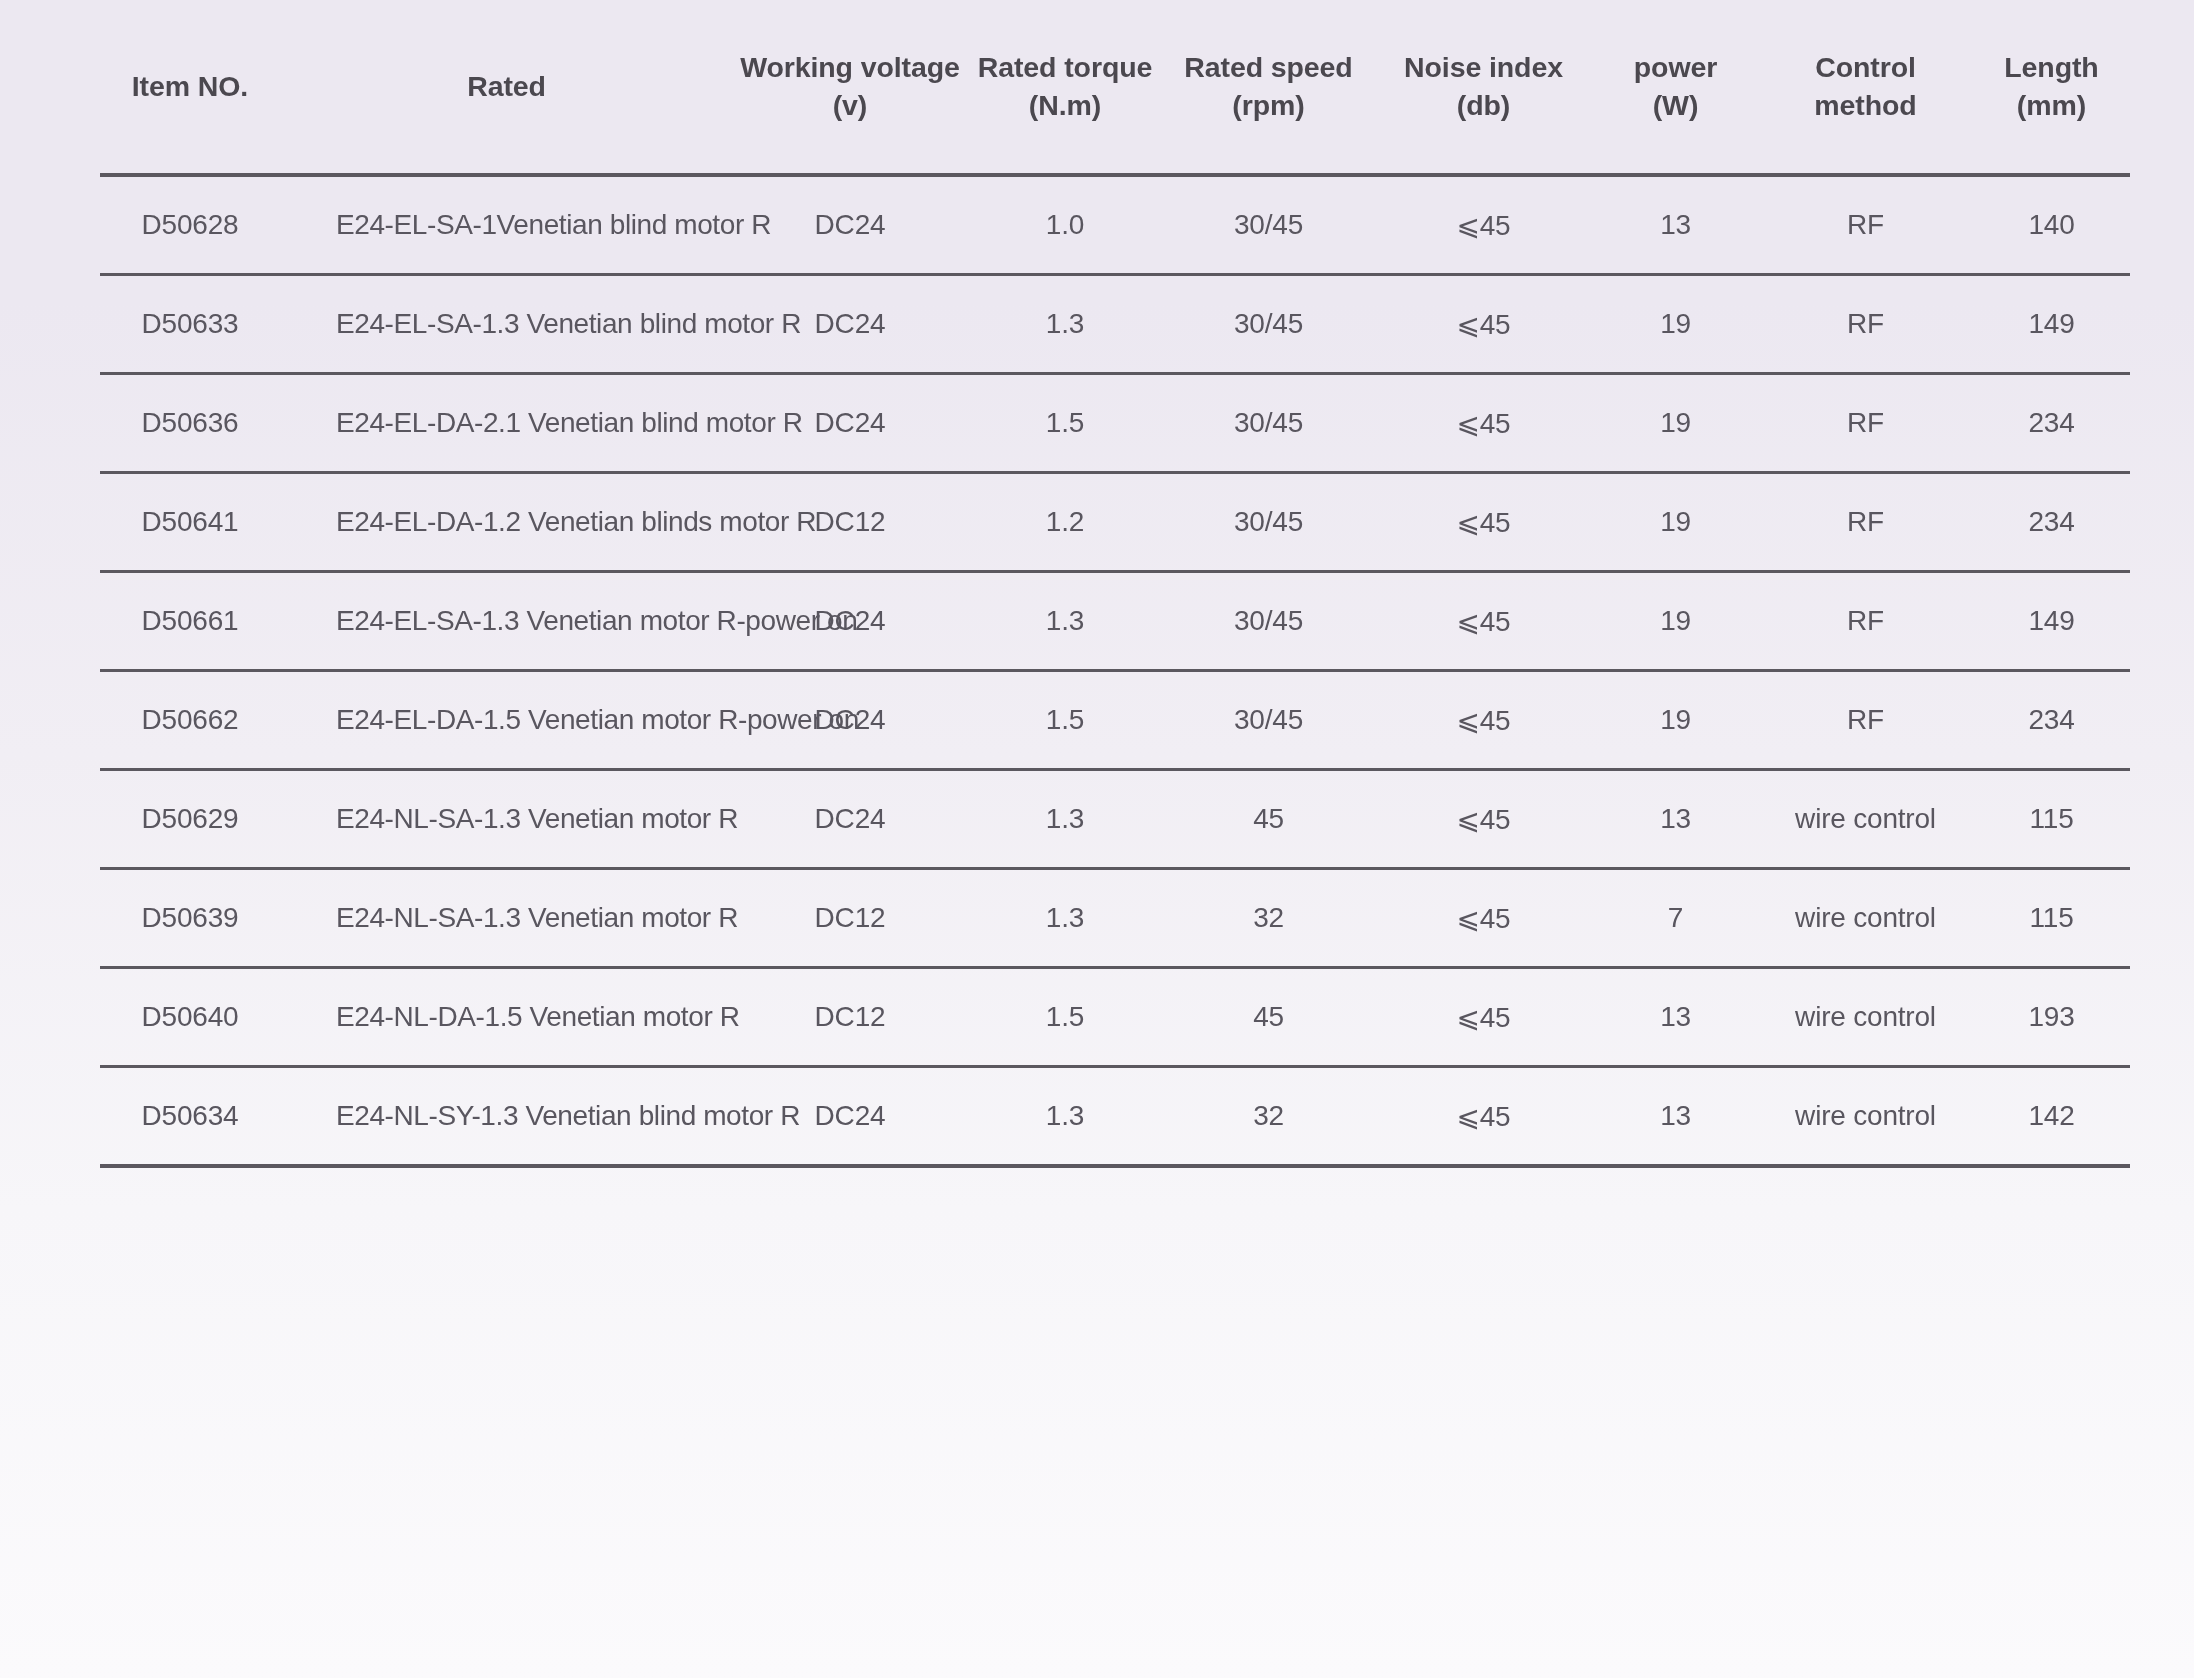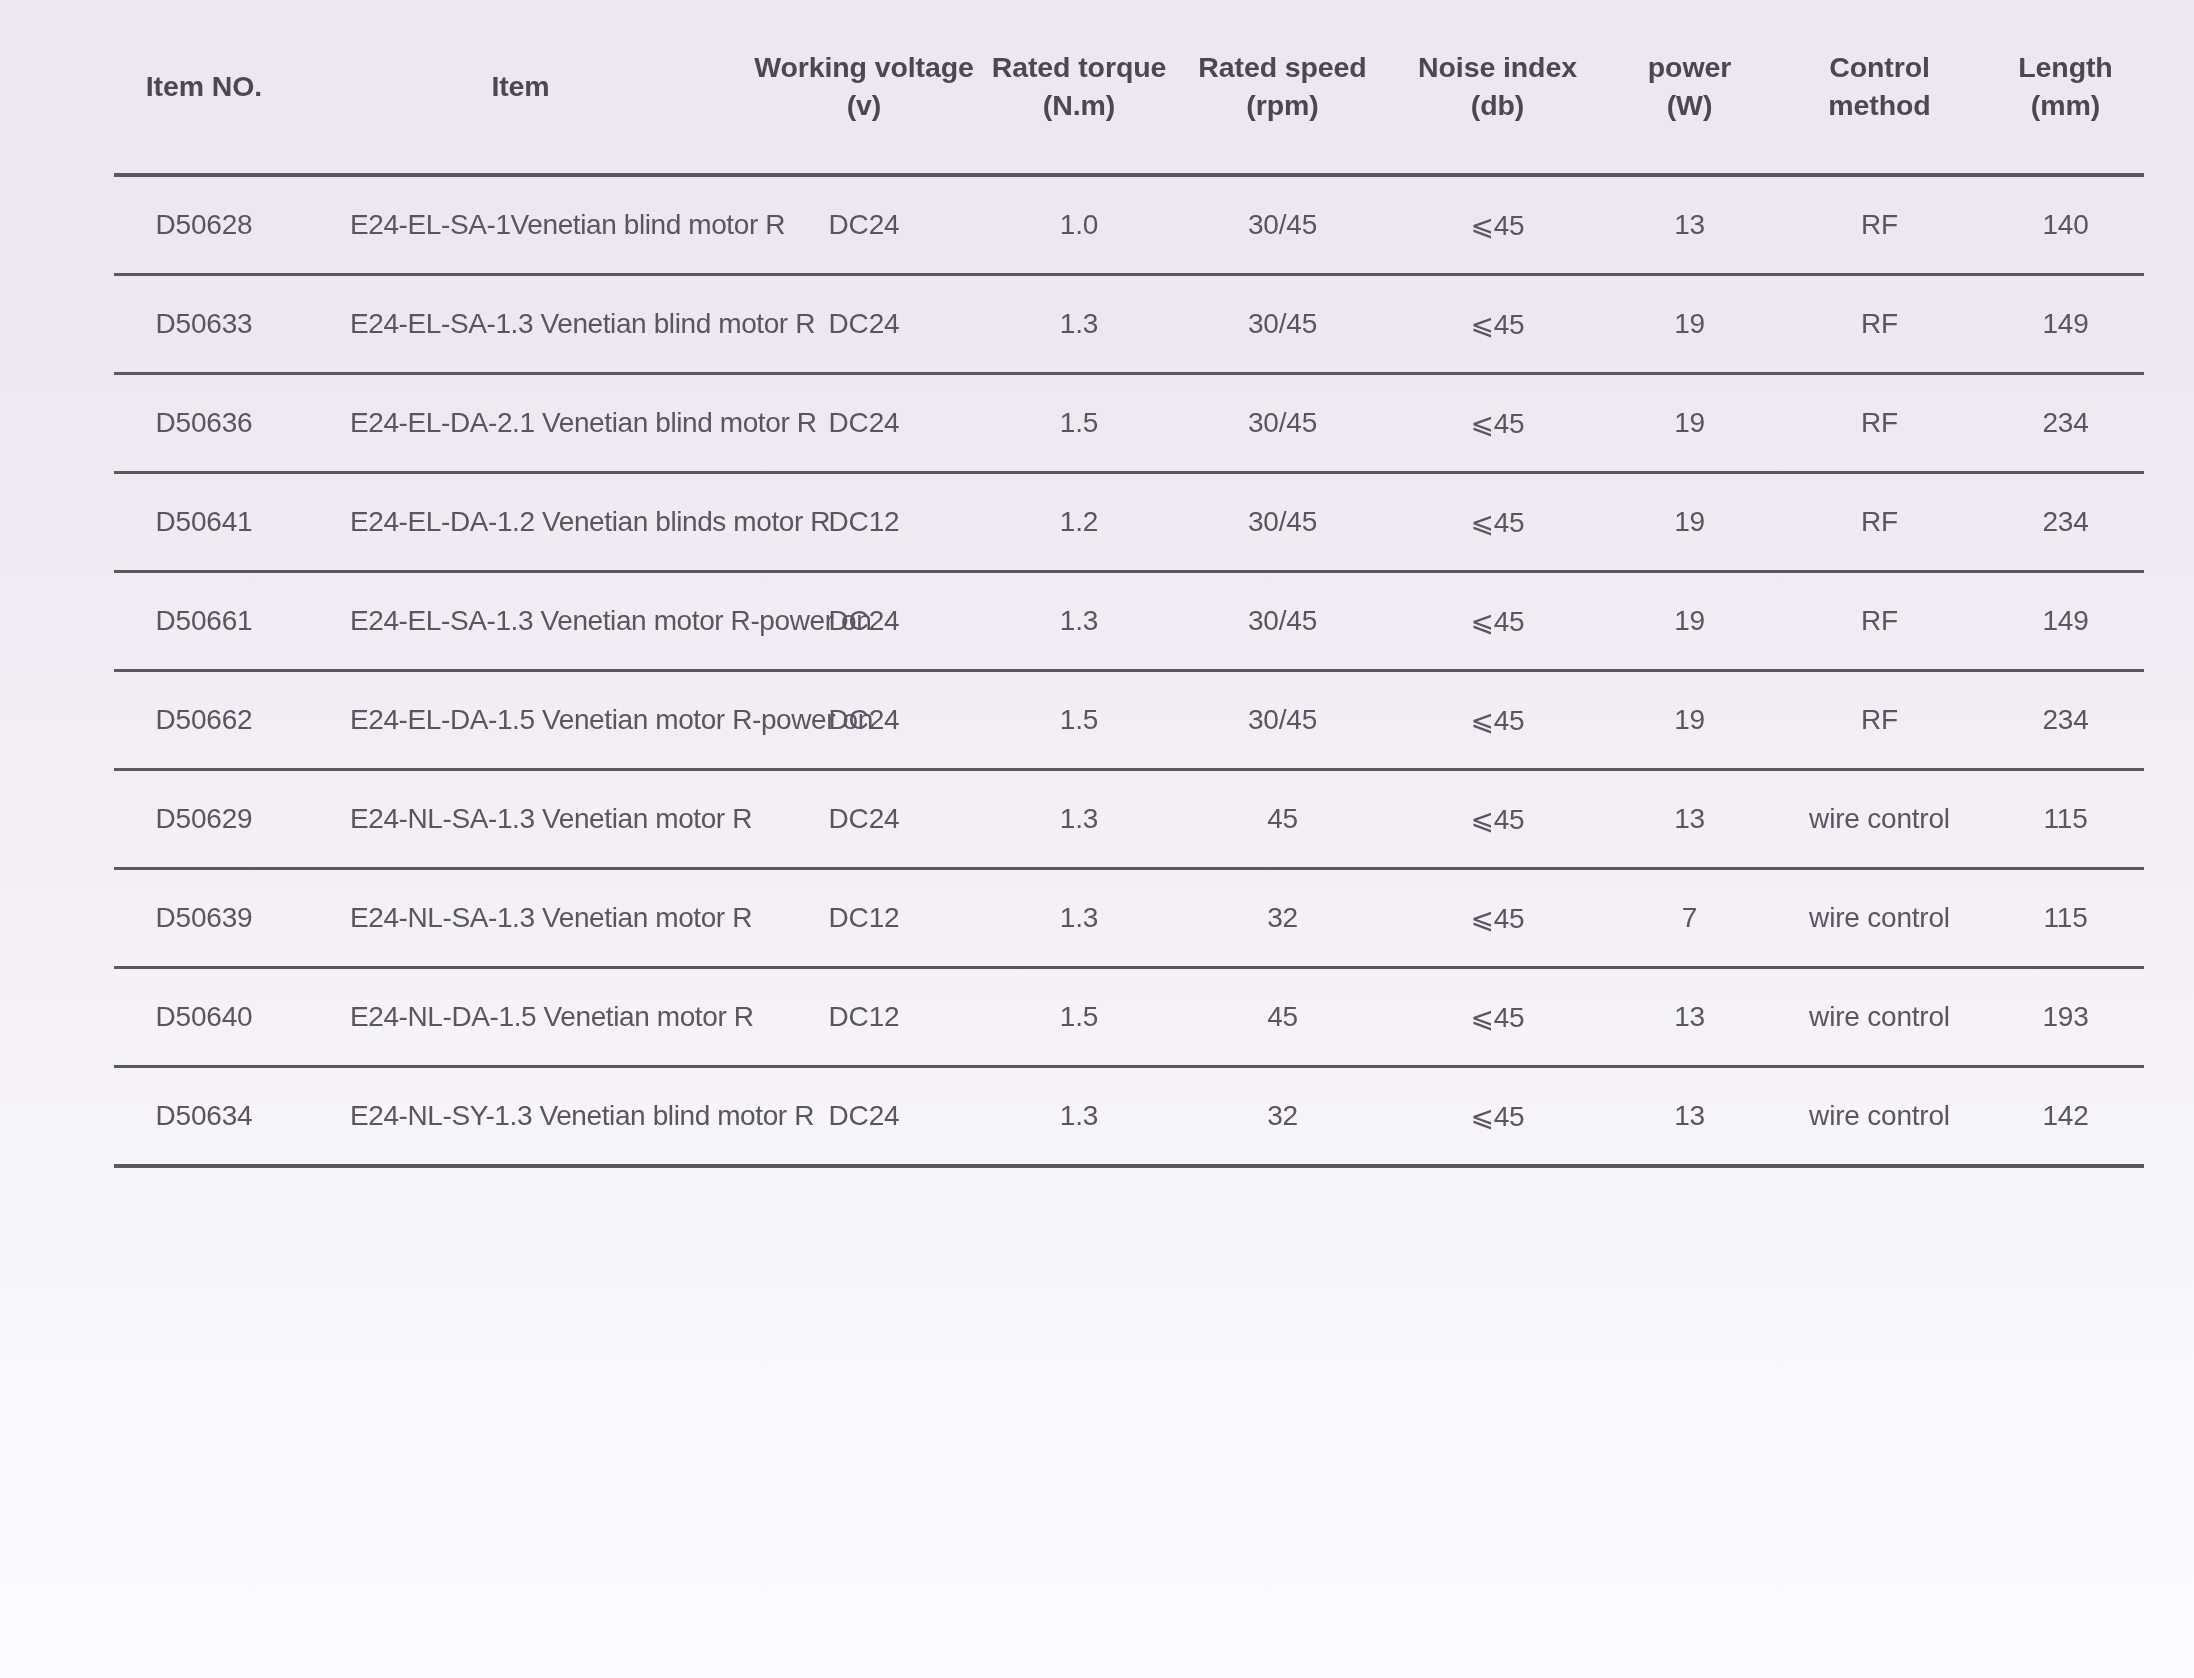--- a/index.html
+++ b/index.html
@@ -10,21 +10,21 @@
     width: 2194px;
     height: 1678px;
     background: linear-gradient(to bottom, #ece8f1 0%, #ece8f1 18%, #f1eef4 45%, #f7f6f9 72%, #fbfafc 100%);
     font-family: "Liberation Sans", sans-serif;
     -webkit-font-smoothing: antialiased;
     overflow: hidden;
   }
 
   #spec-table-wrap {
     position: absolute;
-    left: 114px;
+    left: 100px;
     top: 0;
     width: 1957px;
   }
 
   table.spec-table {
     width: 1957px;
     border-collapse: collapse;
     table-layout: fixed;
   }
 
@@ -92,21 +92,21 @@
       <col class="c-power">
       <col class="c-ctrl">
       <col class="c-length">
     </colgroup>
     <thead>
       <tr>
           <th class="single-line">
             <span class="hdr-main">Item NO.</span>
           </th>
           <th class="single-line">
-            <span class="hdr-main">Item</span>
+            <span class="hdr-main">Rated</span>
           </th>
           <th>
             <span class="hdr-main">Working voltage</span>
             <span class="hdr-sub">(v)</span>
           </th>
           <th>
             <span class="hdr-main">Rated torque</span>
             <span class="hdr-sub">(N.m)</span>
           </th>
           <th>

